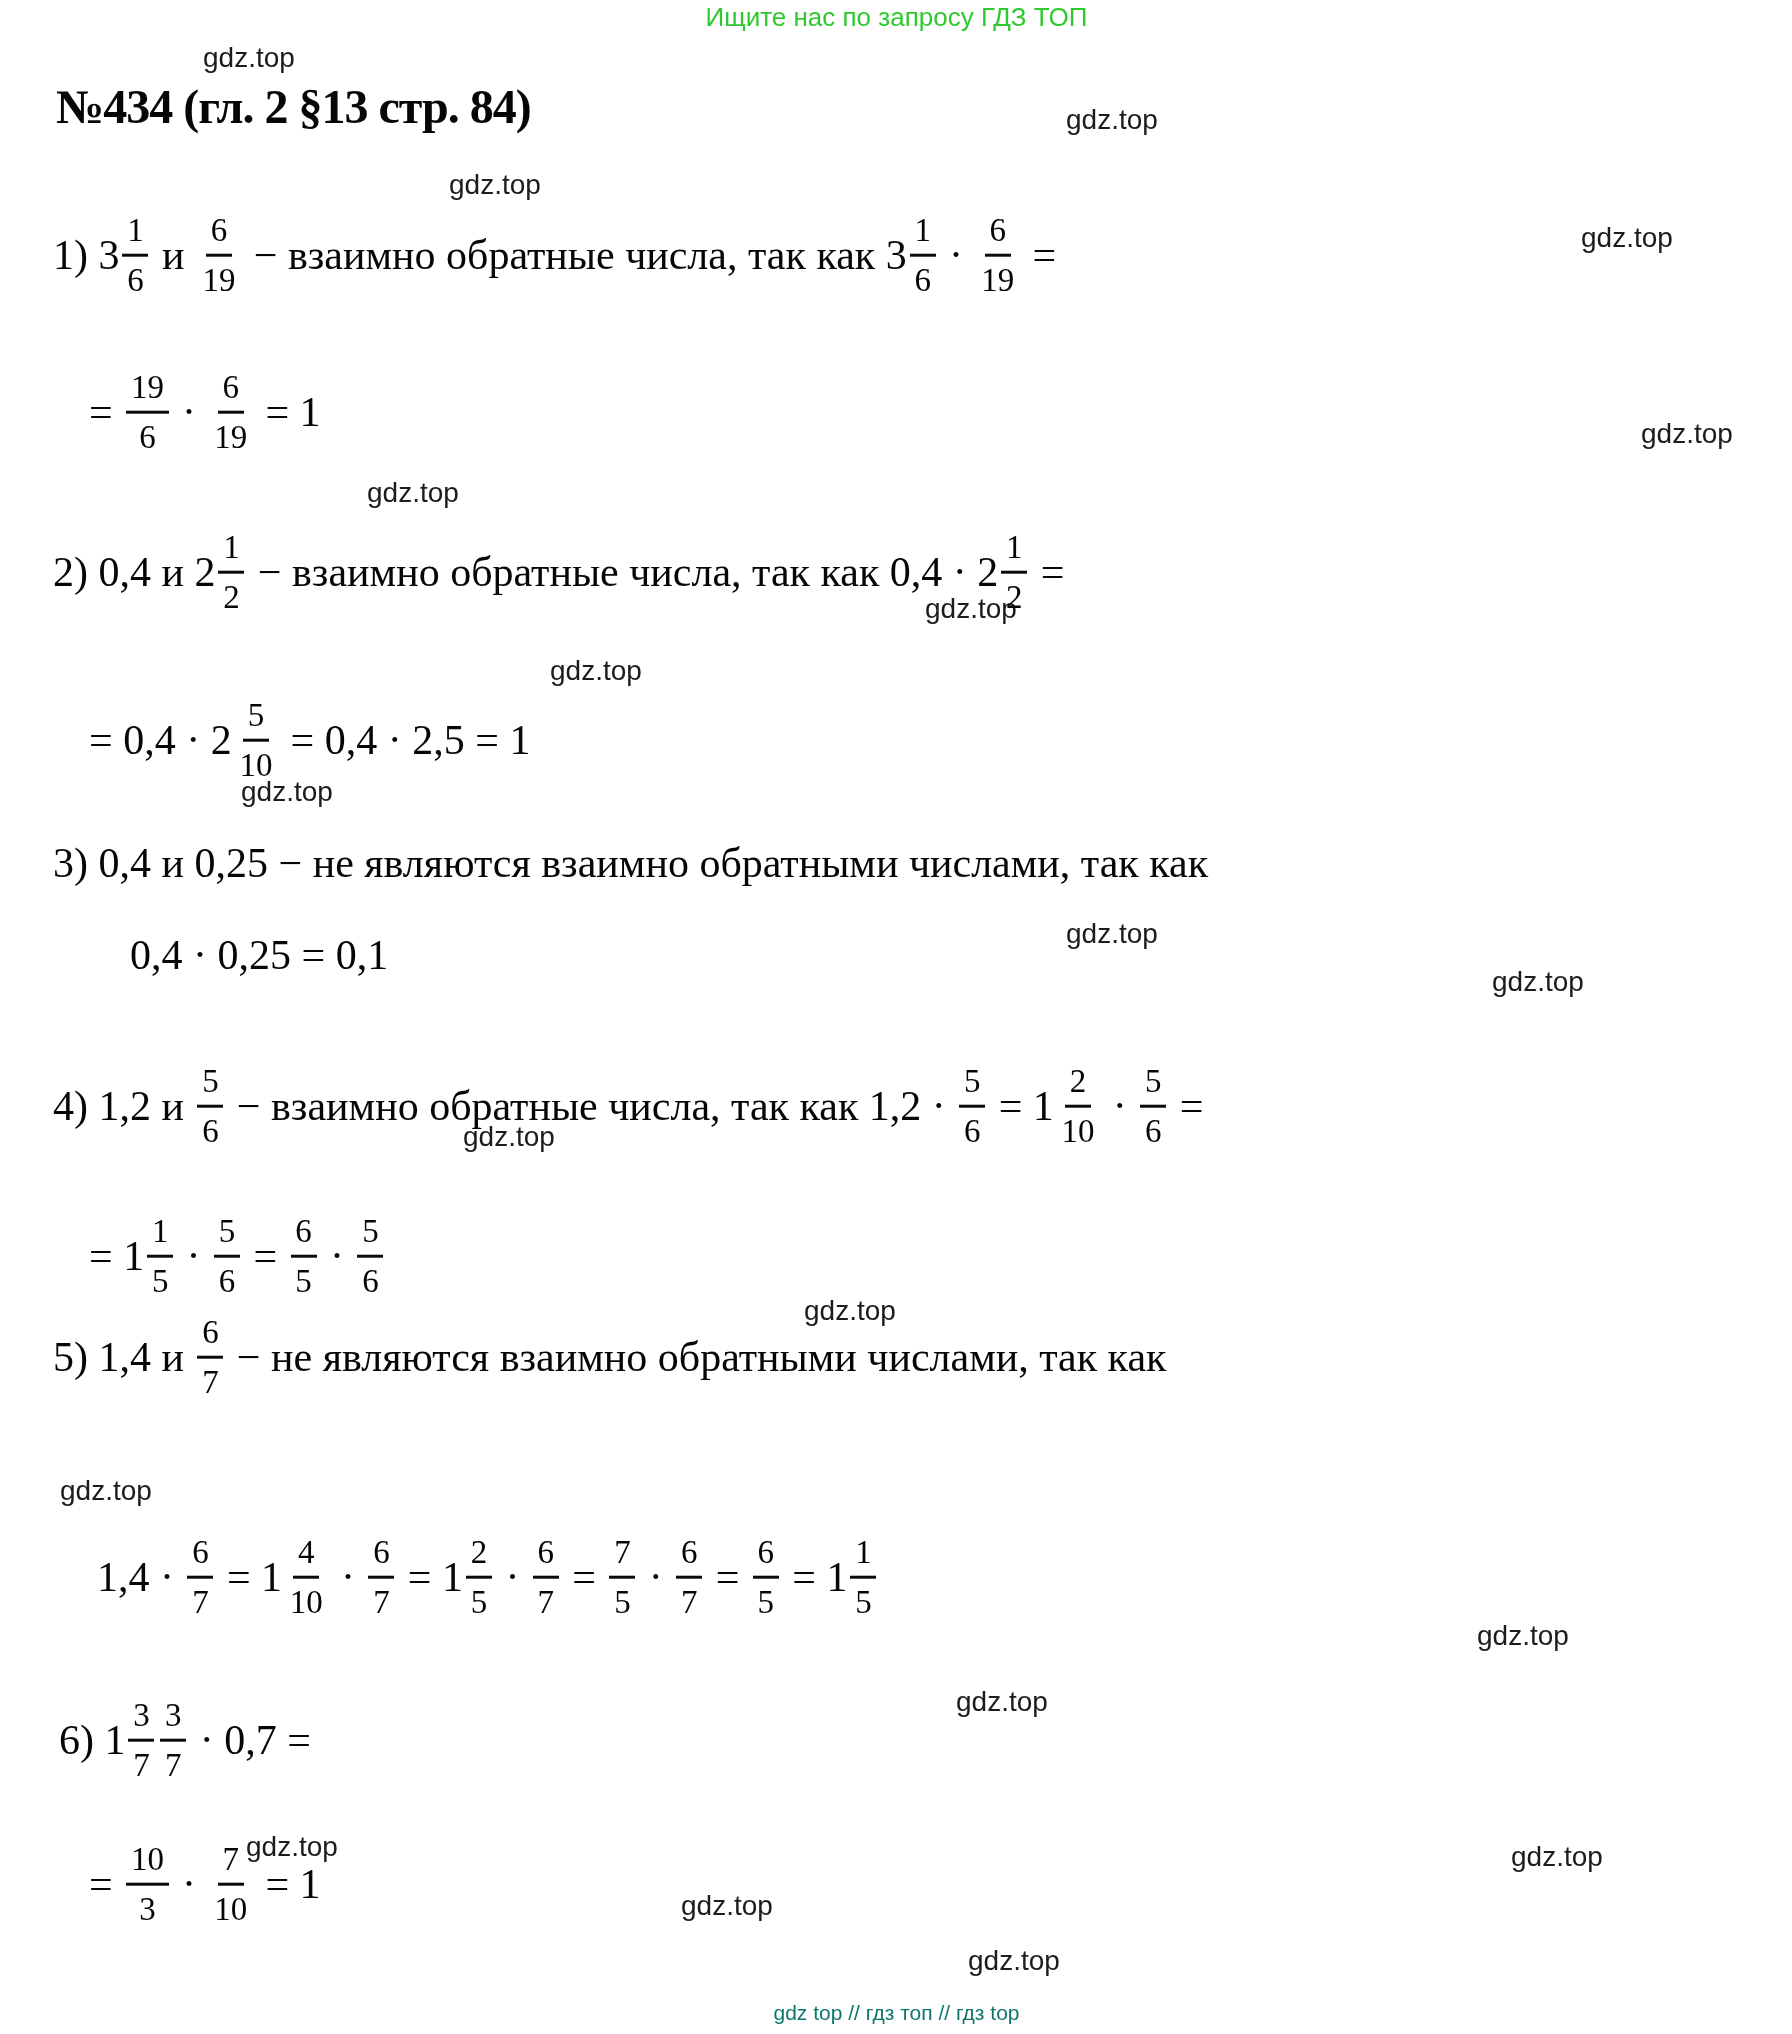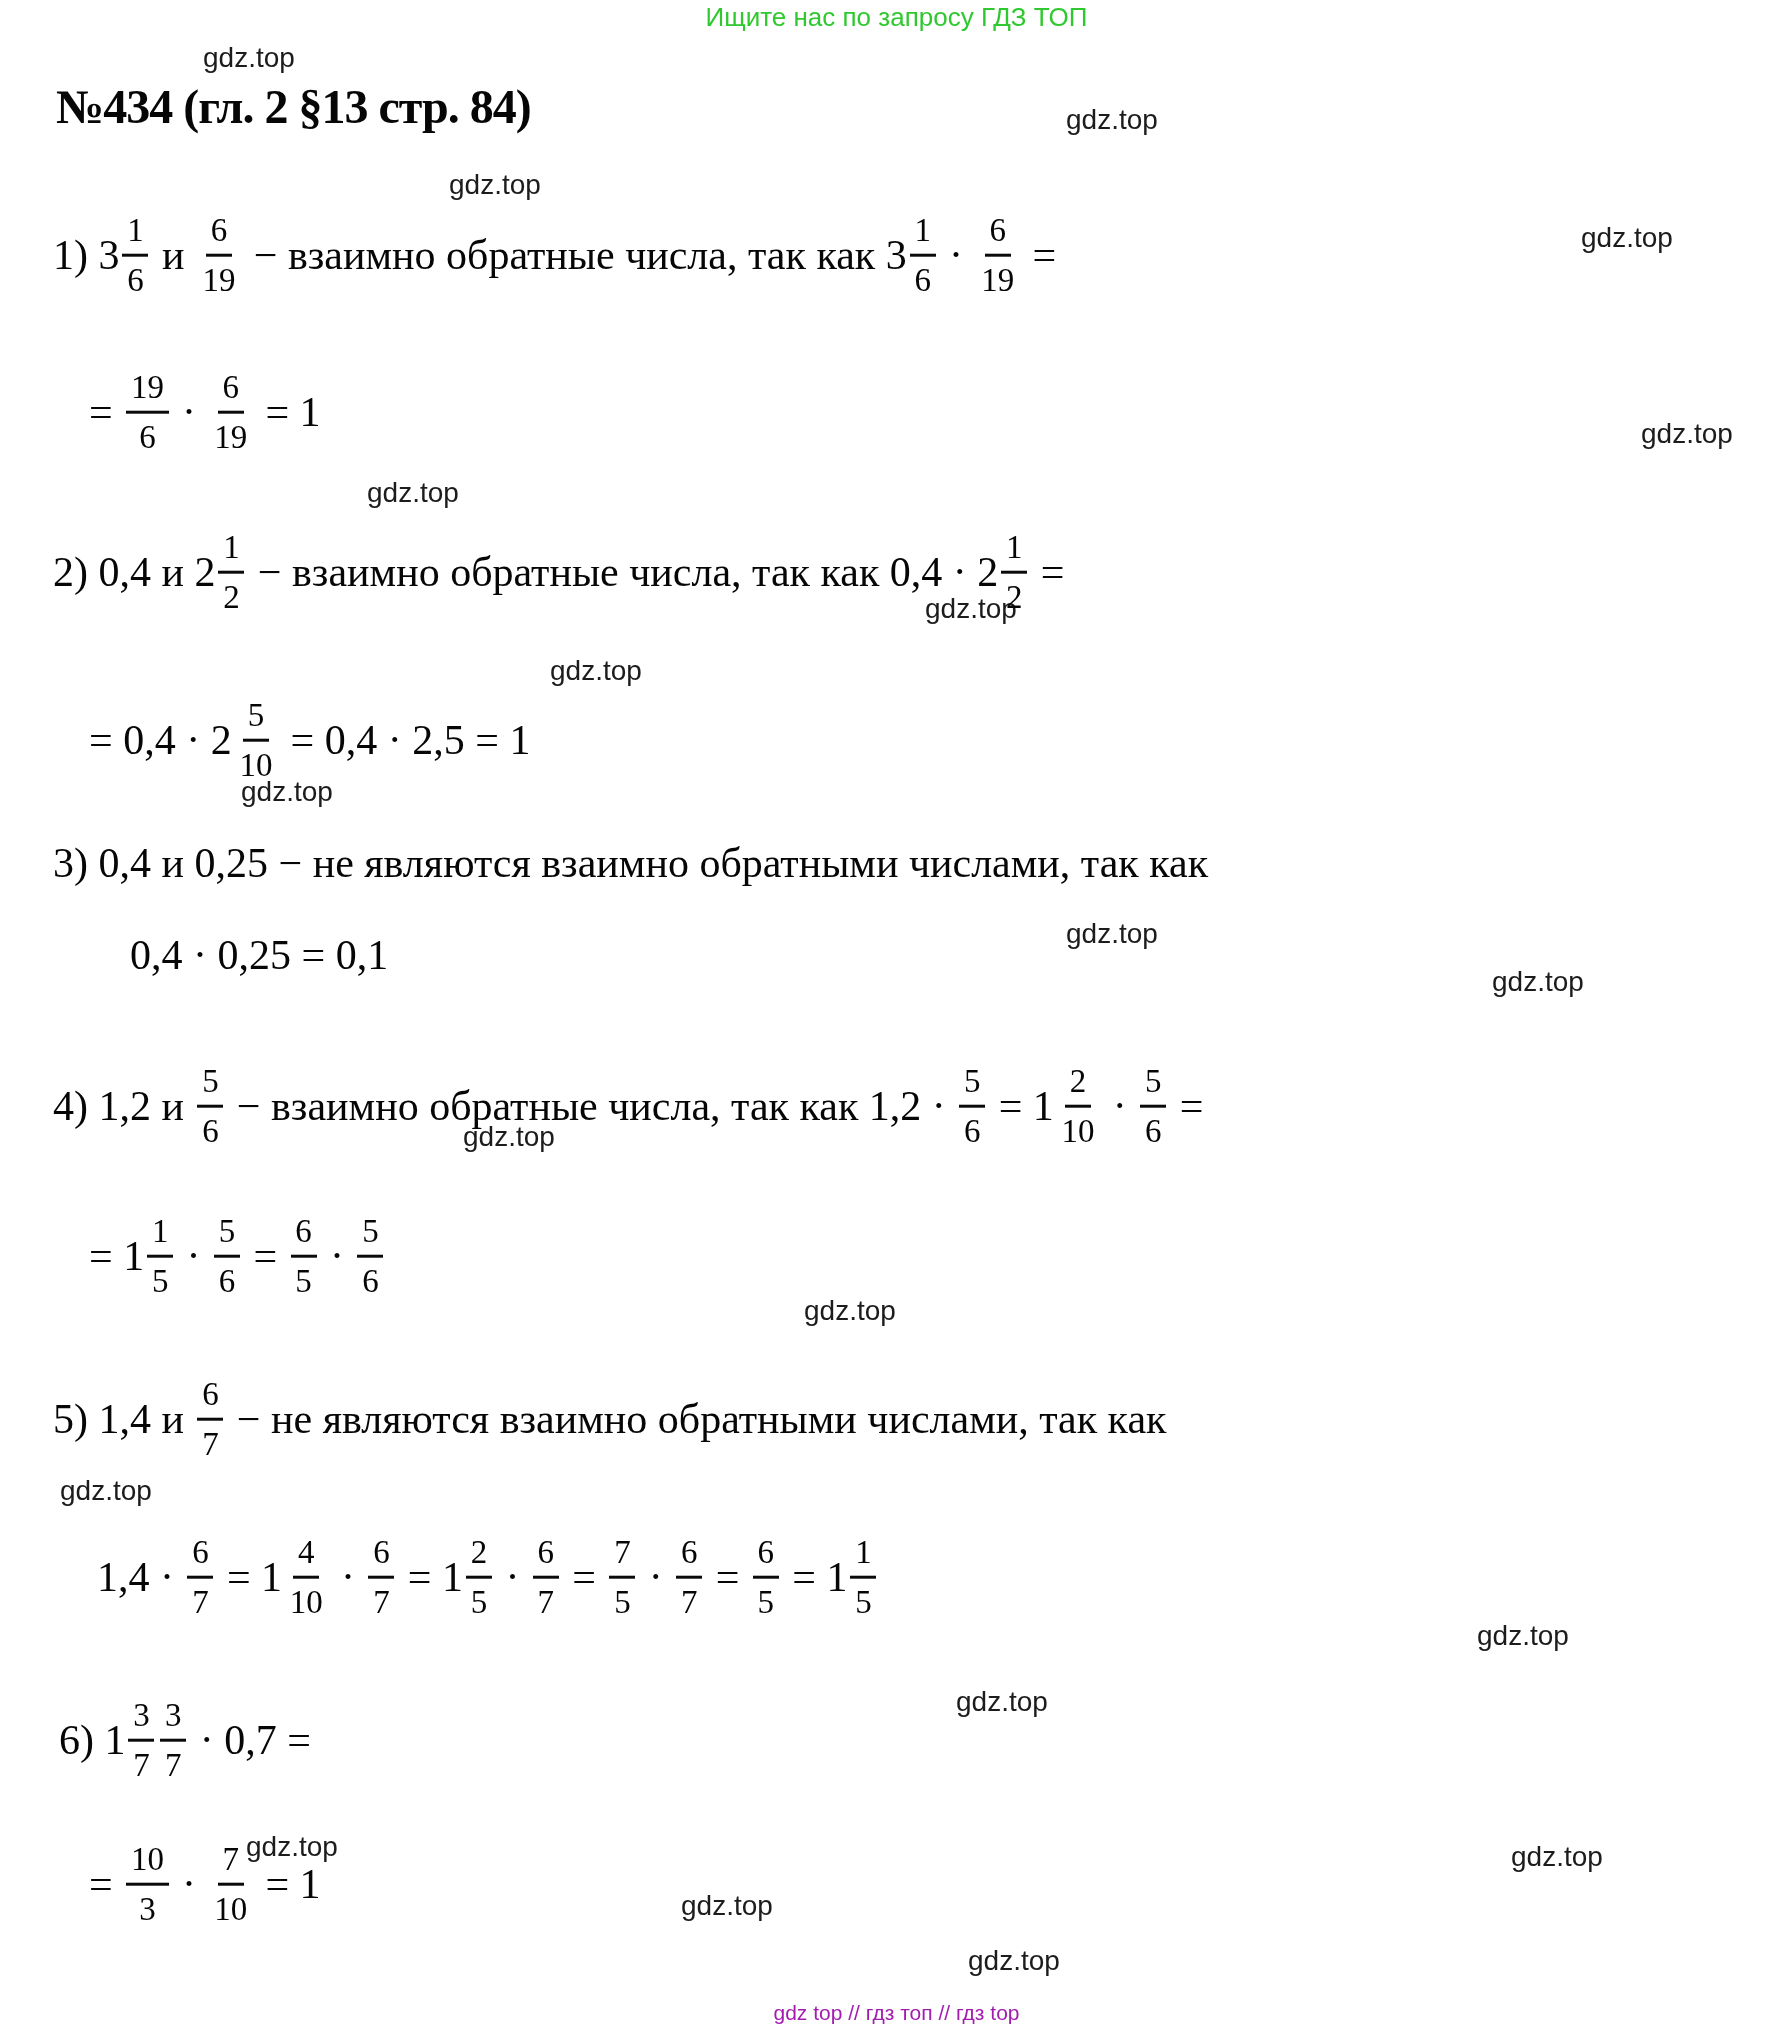--- a/index.html
+++ b/index.html
@@ -106,21 +106,21 @@
 
   <div>
       <div class="mline" style="left: 53px; top: 255px;"><span>1) 3</span><span class="frac"><span class="num">1</span><span class="den">6</span></span><span> и </span><span class="frac"><span class="num">6</span><span class="den">19</span></span><span> − взаимно обратные числа, так как 3</span><span class="frac"><span class="num">1</span><span class="den">6</span></span><span> · </span><span class="frac"><span class="num">6</span><span class="den">19</span></span><span> =</span></div>
       <div class="mline" style="left: 89px; top: 412px;"><span>= </span><span class="frac"><span class="num">19</span><span class="den">6</span></span><span> · </span><span class="frac"><span class="num">6</span><span class="den">19</span></span><span> = 1</span></div>
       <div class="mline" style="left: 53px; top: 572px;"><span>2) 0,4 и 2</span><span class="frac"><span class="num">1</span><span class="den">2</span></span><span> − взаимно обратные числа, так как 0,4 · 2</span><span class="frac"><span class="num">1</span><span class="den">2</span></span><span> =</span></div>
       <div class="mline" style="left: 89px; top: 740px;"><span>= 0,4 · 2</span><span class="frac"><span class="num">5</span><span class="den">10</span></span><span> = 0,4 · 2,5 = 1</span></div>
       <div class="mline" style="left: 53px; top: 863px;"><span>3) 0,4 и 0,25 − не являются взаимно обратными числами, так как</span></div>
       <div class="mline" style="left: 130px; top: 955px;"><span>0,4 · 0,25 = 0,1</span></div>
       <div class="mline" style="left: 53px; top: 1106px;"><span>4) 1,2 и </span><span class="frac"><span class="num">5</span><span class="den">6</span></span><span> − взаимно обратные числа, так как 1,2 · </span><span class="frac"><span class="num">5</span><span class="den">6</span></span><span> = 1</span><span class="frac"><span class="num">2</span><span class="den">10</span></span><span> · </span><span class="frac"><span class="num">5</span><span class="den">6</span></span><span> =</span></div>
       <div class="mline" style="left: 89px; top: 1256px;"><span>= 1</span><span class="frac"><span class="num">1</span><span class="den">5</span></span><span> · </span><span class="frac"><span class="num">5</span><span class="den">6</span></span><span> = </span><span class="frac"><span class="num">6</span><span class="den">5</span></span><span> · </span><span class="frac"><span class="num">5</span><span class="den">6</span></span></div>
-      <div class="mline" style="left: 53px; top: 1419px;"><span>5) 1,4 и </span><span class="frac"><span class="num">6</span><span class="den">7</span></span><span> − не являются взаимно обратными числами, так как</span></div>
+      <div class="mline" style="left: 53px; top: 1357px;"><span>5) 1,4 и </span><span class="frac"><span class="num">6</span><span class="den">7</span></span><span> − не являются взаимно обратными числами, так как</span></div>
       <div class="mline" style="left: 97px; top: 1577px;"><span>1,4 · </span><span class="frac"><span class="num">6</span><span class="den">7</span></span><span> = 1</span><span class="frac"><span class="num">4</span><span class="den">10</span></span><span> · </span><span class="frac"><span class="num">6</span><span class="den">7</span></span><span> = 1</span><span class="frac"><span class="num">2</span><span class="den">5</span></span><span> · </span><span class="frac"><span class="num">6</span><span class="den">7</span></span><span> = </span><span class="frac"><span class="num">7</span><span class="den">5</span></span><span> · </span><span class="frac"><span class="num">6</span><span class="den">7</span></span><span> = </span><span class="frac"><span class="num">6</span><span class="den">5</span></span><span> = 1</span><span class="frac"><span class="num">1</span><span class="den">5</span></span></div>
       <div class="mline" style="left: 59px; top: 1740px;"><span>6) 1</span><span class="frac"><span class="num">3</span><span class="den">7</span></span><span class="frac"><span class="num">3</span><span class="den">7</span></span><span> · 0,7 =</span></div>
       <div class="mline" style="left: 89px; top: 1884px;"><span>= </span><span class="frac"><span class="num">10</span><span class="den">3</span></span><span> · </span><span class="frac"><span class="num">7</span><span class="den">10</span></span><span> = 1</span></div>
     </div>
 
-  <div class="footer" style="color: #a21caf;">gdz top  //  гдз топ  //  гдз top</div>
+  <div class="footer" style="color: #0f766e;">gdz top  //  гдз топ  //  гдз top</div>
 </div>
 
 
 </body></html>

